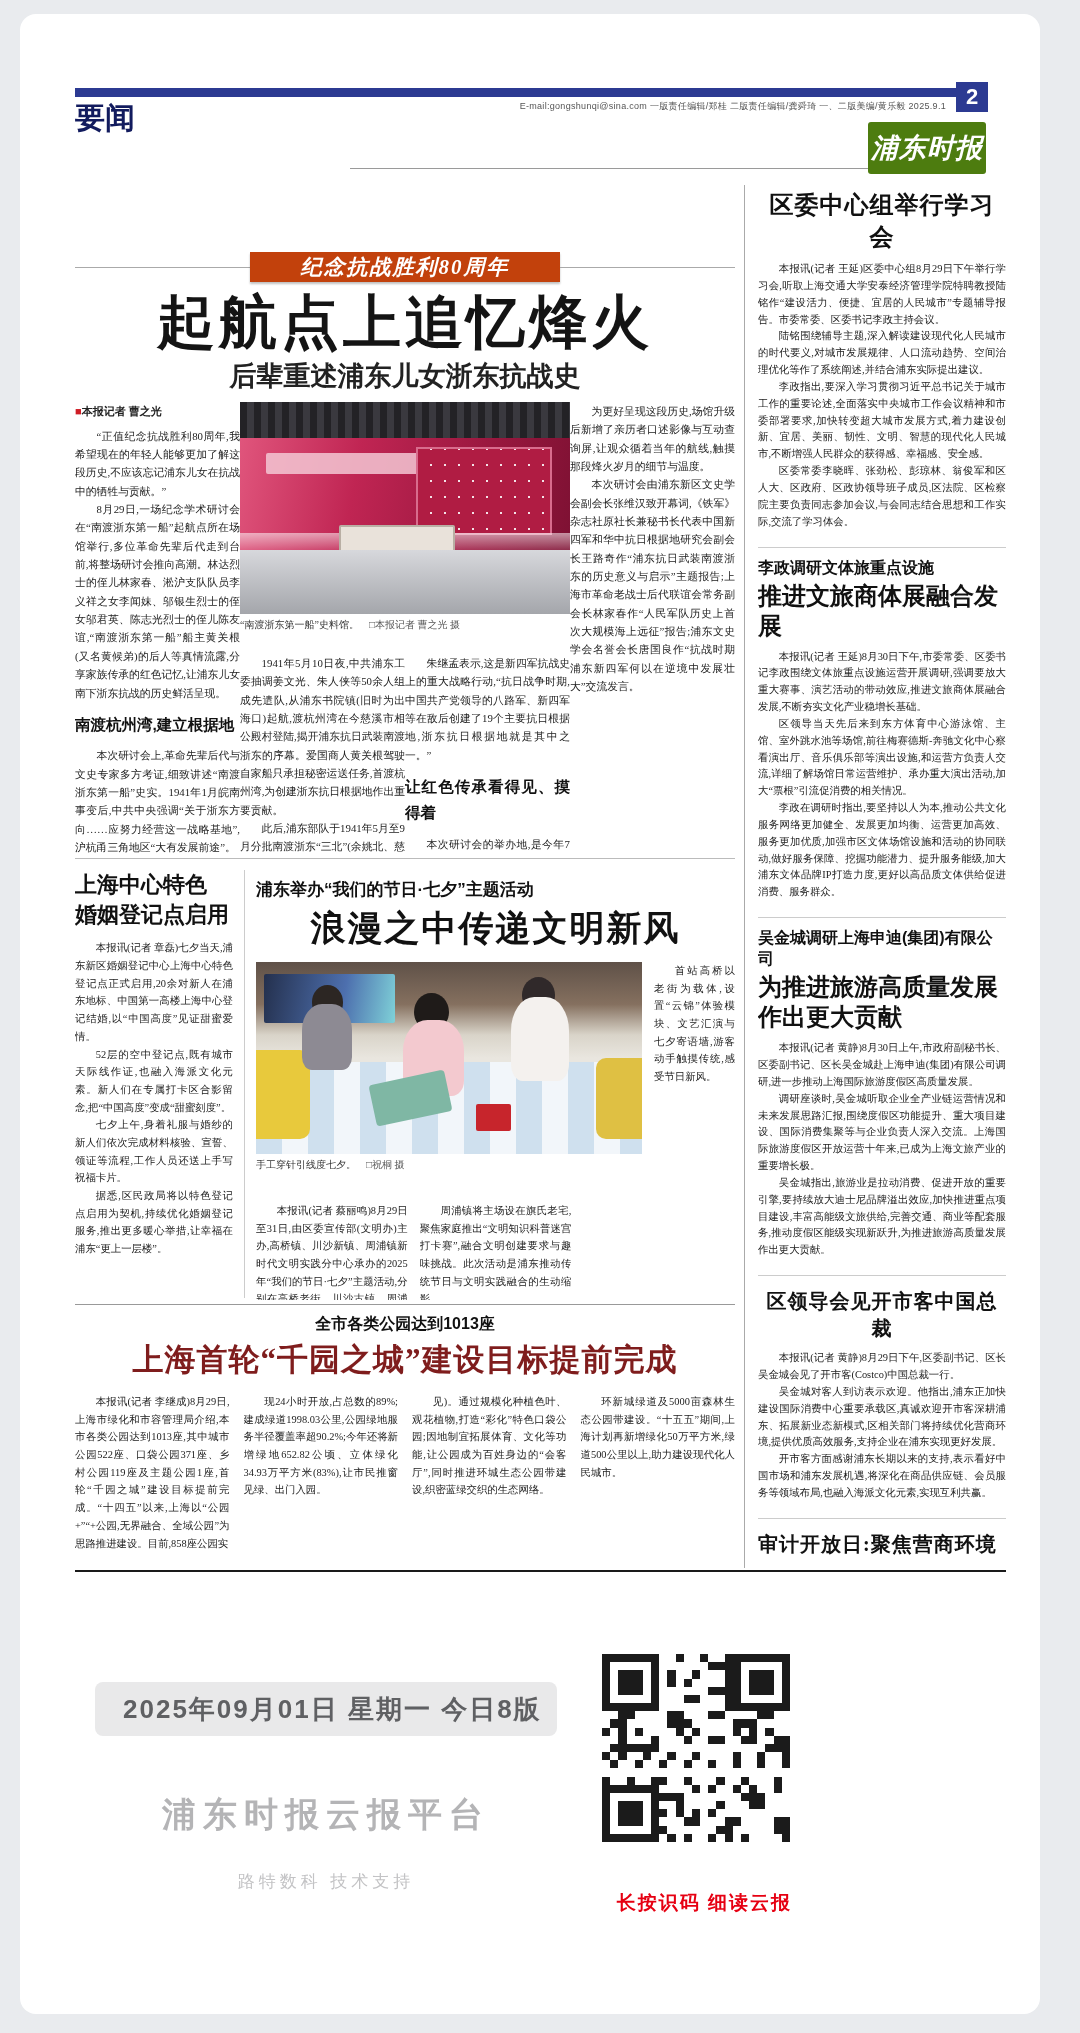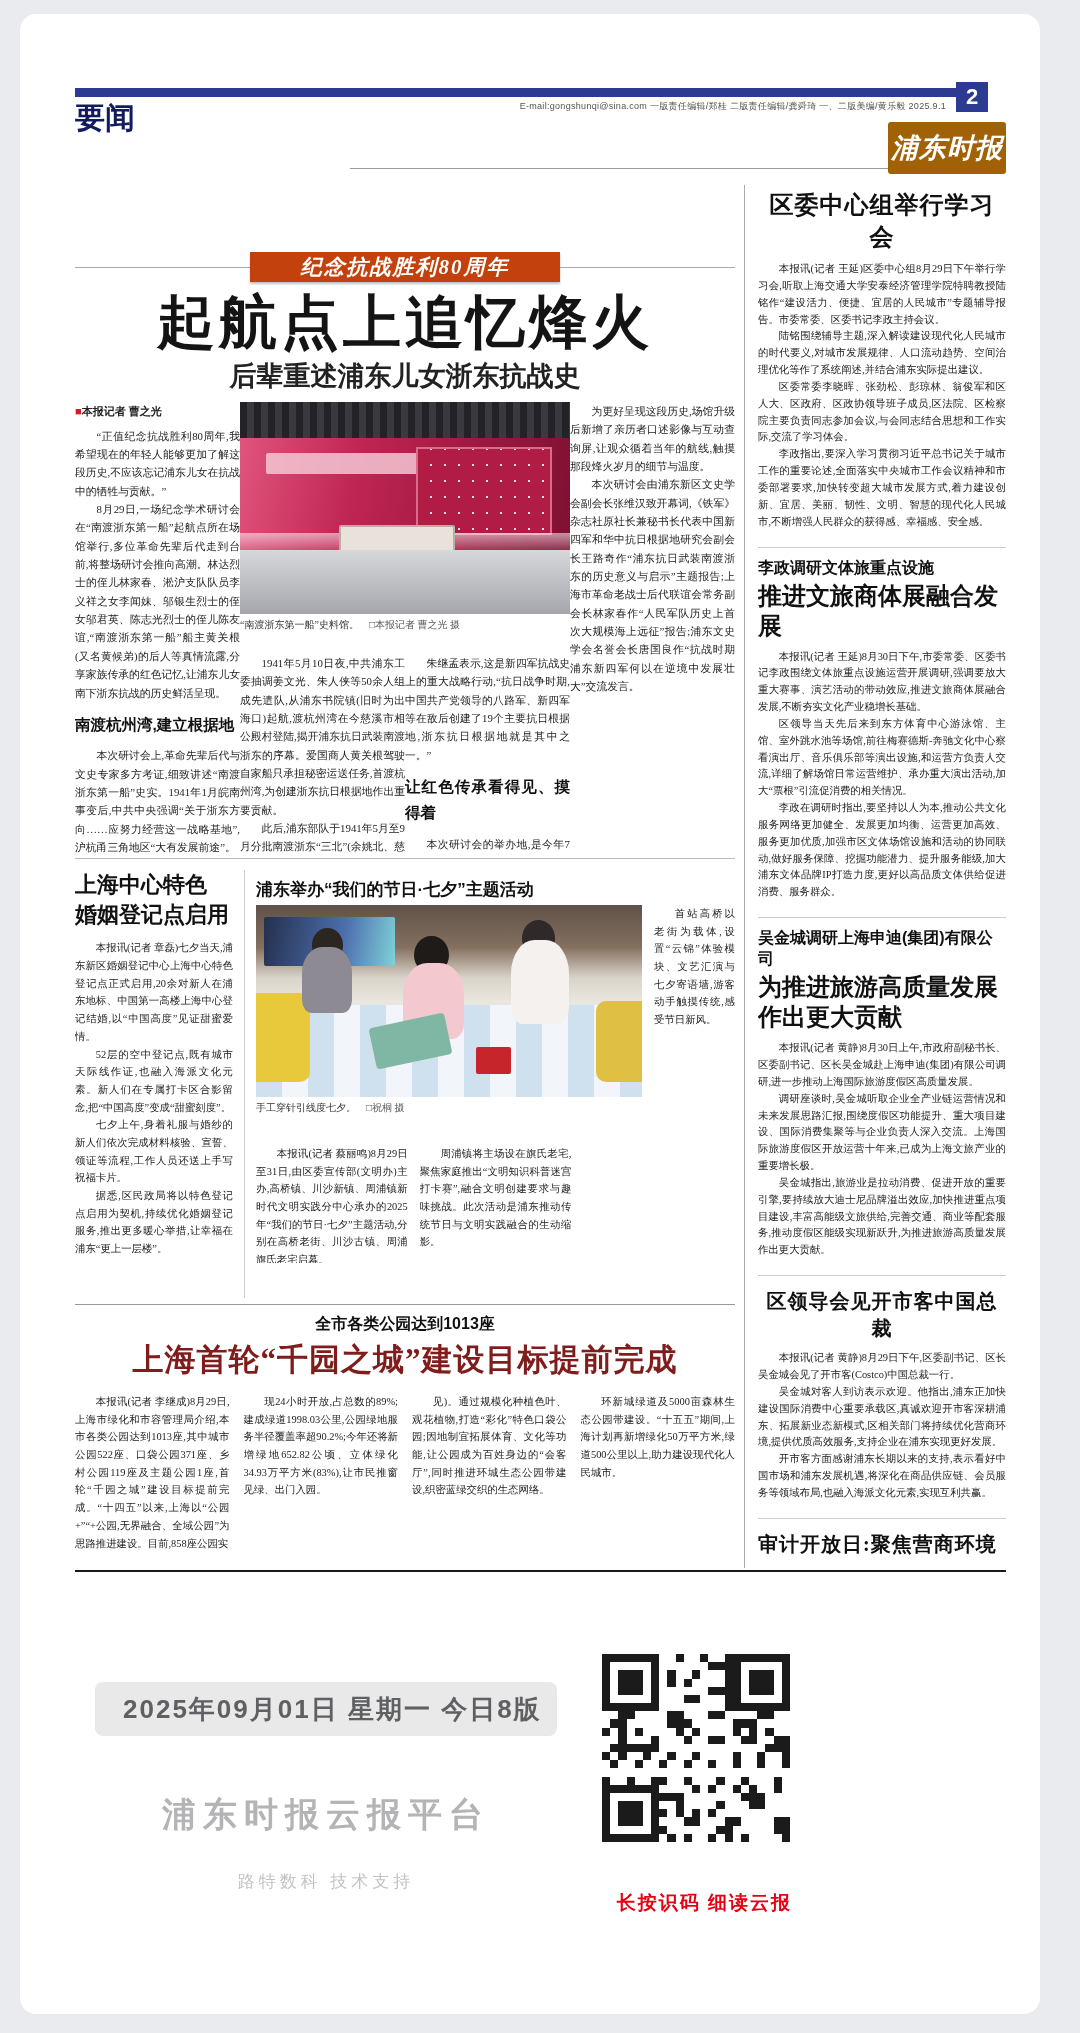--- a/index.html
+++ b/index.html
@@ -11,23 +11,23 @@
   .topbar{position:absolute;left:55px;top:74px;width:886px;height:9px;background:#2c3a92;}
   .pagenum{position:absolute;left:936px;top:68px;width:32px;height:30px;background:#2c3a92;color:#fff;
            font-family:"Liberation Sans",sans-serif;font-weight:700;font-size:22px;text-align:center;line-height:30px;}
   .metaline{position:absolute;left:360px;top:86px;width:566px;text-align:right;font-size:9px;color:#555;
             font-family:"Liberation Sans",sans-serif;letter-spacing:.3px;}
   .brandrow{position:absolute;left:55px;top:84px;display:flex;align-items:flex-end;gap:14px;}
   .news{font-family:"Liberation Sans",sans-serif;font-weight:900;font-size:66px;line-height:.95;
         color:#27338c;letter-spacing:-3px;}
   .sect{font-family:"Liberation Sans",sans-serif;font-weight:700;font-size:30px;color:#121b5e;padding-bottom:4px;}
   .head-underline{position:absolute;left:330px;top:154px;width:625px;height:1px;background:#9a9a9a;}
-  .masthead{position:absolute;left:848px;top:108px;width:118px;height:52px;background:#a16207;border-radius:3px;
+  .masthead{position:absolute;left:848px;top:108px;width:118px;height:52px;background:#4d7c0f;border-radius:3px;
             color:#fff;display:flex;align-items:center;justify-content:center;font-size:27px;font-weight:700;
-            font-style:italic;letter-spacing:1px;margin-left:20px;}
+            font-style:italic;letter-spacing:1px;}
 
   
   .kicker-row{position:absolute;left:55px;top:238px;width:660px;display:flex;align-items:center;}
   .hline{flex:1;height:1px;background:#aaa;}
   .kicker-box{width:310px;height:30px;background:#c2410c;color:#fff;display:flex;align-items:center;justify-content:center;
               font-size:21px;font-weight:700;font-style:italic;letter-spacing:2px;box-shadow:0 2px 2px rgba(0,0,0,.25);}
   .f-title{position:absolute;left:55px;top:270px;width:660px;text-align:center;font-size:58px;font-weight:900;
            color:#141414;letter-spacing:4px;}
   .f-sub{position:absolute;left:55px;top:344px;width:660px;text-align:center;font-size:27px;font-weight:700;color:#222;}
   .f-body{position:absolute;left:55px;top:388px;width:660px;height:452px;display:grid;
@@ -202,20 +202,21 @@
           <p>本报讯(记者 章磊)七夕当天,浦东新区婚姻登记中心上海中心特色登记点正式启用,20余对新人在浦东地标、中国第一高楼上海中心登记结婚,以“中国高度”见证甜蜜爱情。</p>
           <p>52层的空中登记点,既有城市天际线作证,也融入海派文化元素。新人们在专属打卡区合影留念,把“中国高度”变成“甜蜜刻度”。</p>
           <p>七夕上午,身着礼服与婚纱的新人们依次完成材料核验、宣誓、领证等流程,工作人员还送上手写祝福卡片。</p>
           <p>据悉,区民政局将以特色登记点启用为契机,持续优化婚姻登记服务,推出更多暖心举措,让幸福在浦东“更上一层楼”。</p>
         </div>
     </div>
     <div class="vrule-a"></div>
 
     <div class="qixi">
       <div class="q-kicker">浦东举办“我们的节日·七夕”主题活动</div>
+      <div class="q-title">浪漫之中传递文明新风</div>
       <div class="q-grid">
         <div class="q-photo-wrap">
           <div class="photo2">
             <div class="p2-screen"></div>
             <div class="p2-table"></div>
             <div class="blob p2-chair1"></div>
             <div class="blob p2-chair2"></div>
             <div class="blob p2-head1"></div>
             <div class="blob p2-person1"></div>
             <div class="blob p2-head2"></div>
@@ -261,22 +262,22 @@
       </div>
     </div>
 
     <div class="vrule-main"></div>
     <div class="rightcol">
       <div class="r-art">
         <div class="r-title">区委中心组举行学习会</div>
         <div class="r-body">
             <p>本报讯(记者 王延)区委中心组8月29日下午举行学习会,听取上海交通大学安泰经济管理学院特聘教授陆铭作“建设活力、便捷、宜居的人民城市”专题辅导报告。市委常委、区委书记李政主持会议。</p>
             <p>陆铭围绕辅导主题,深入解读建设现代化人民城市的时代要义,对城市发展规律、人口流动趋势、空间治理优化等作了系统阐述,并结合浦东实际提出建议。</p>
+            <p>李政指出,要深入学习贯彻习近平总书记关于城市工作的重要论述,全面落实中央城市工作会议精神和市委部署要求,加快转变超大城市发展方式,着力建设创新、宜居、美丽、韧性、文明、智慧的现代化人民城市,不断增强人民群众的获得感、幸福感、安全感。</p>
             <p>区委常委李晓晖、张劲松、彭琼林、翁俊军和区人大、区政府、区政协领导班子成员,区法院、区检察院主要负责同志参加会议,与会同志结合思想和工作实际,交流了学习体会。</p>
-            <p>李政指出,要深入学习贯彻习近平总书记关于城市工作的重要论述,全面落实中央城市工作会议精神和市委部署要求,加快转变超大城市发展方式,着力建设创新、宜居、美丽、韧性、文明、智慧的现代化人民城市,不断增强人民群众的获得感、幸福感、安全感。</p>
           </div>
       </div>
       <div class="r-art">
         <div class="r-kicker">李政调研文体旅重点设施</div>
         <div class="r-title2">推进文旅商体展融合发展</div>
         <div class="r-body">
             <p>本报讯(记者 王延)8月30日下午,市委常委、区委书记李政围绕文体旅重点设施运营开展调研,强调要放大重大赛事、演艺活动的带动效应,推进文旅商体展融合发展,不断夯实文化产业稳增长基础。</p>
             <p>区领导当天先后来到东方体育中心游泳馆、主馆、室外跳水池等场馆,前往梅赛德斯-奔驰文化中心察看演出厅、音乐俱乐部等演出设施,和运营方负责人交流,详细了解场馆日常运营维护、承办重大演出活动,加大“票根”引流促消费的相关情况。</p>
             <p>李政在调研时指出,要坚持以人为本,推动公共文化服务网络更加健全、发展更加均衡、运营更加高效、服务更加优质,加强市区文体场馆设施和活动的协同联动,做好服务保障、挖掘功能潜力、提升服务能级,加大浦东文体品牌IP打造力度,更好以高品质文体供给促进消费、服务群众。</p>
           </div>

